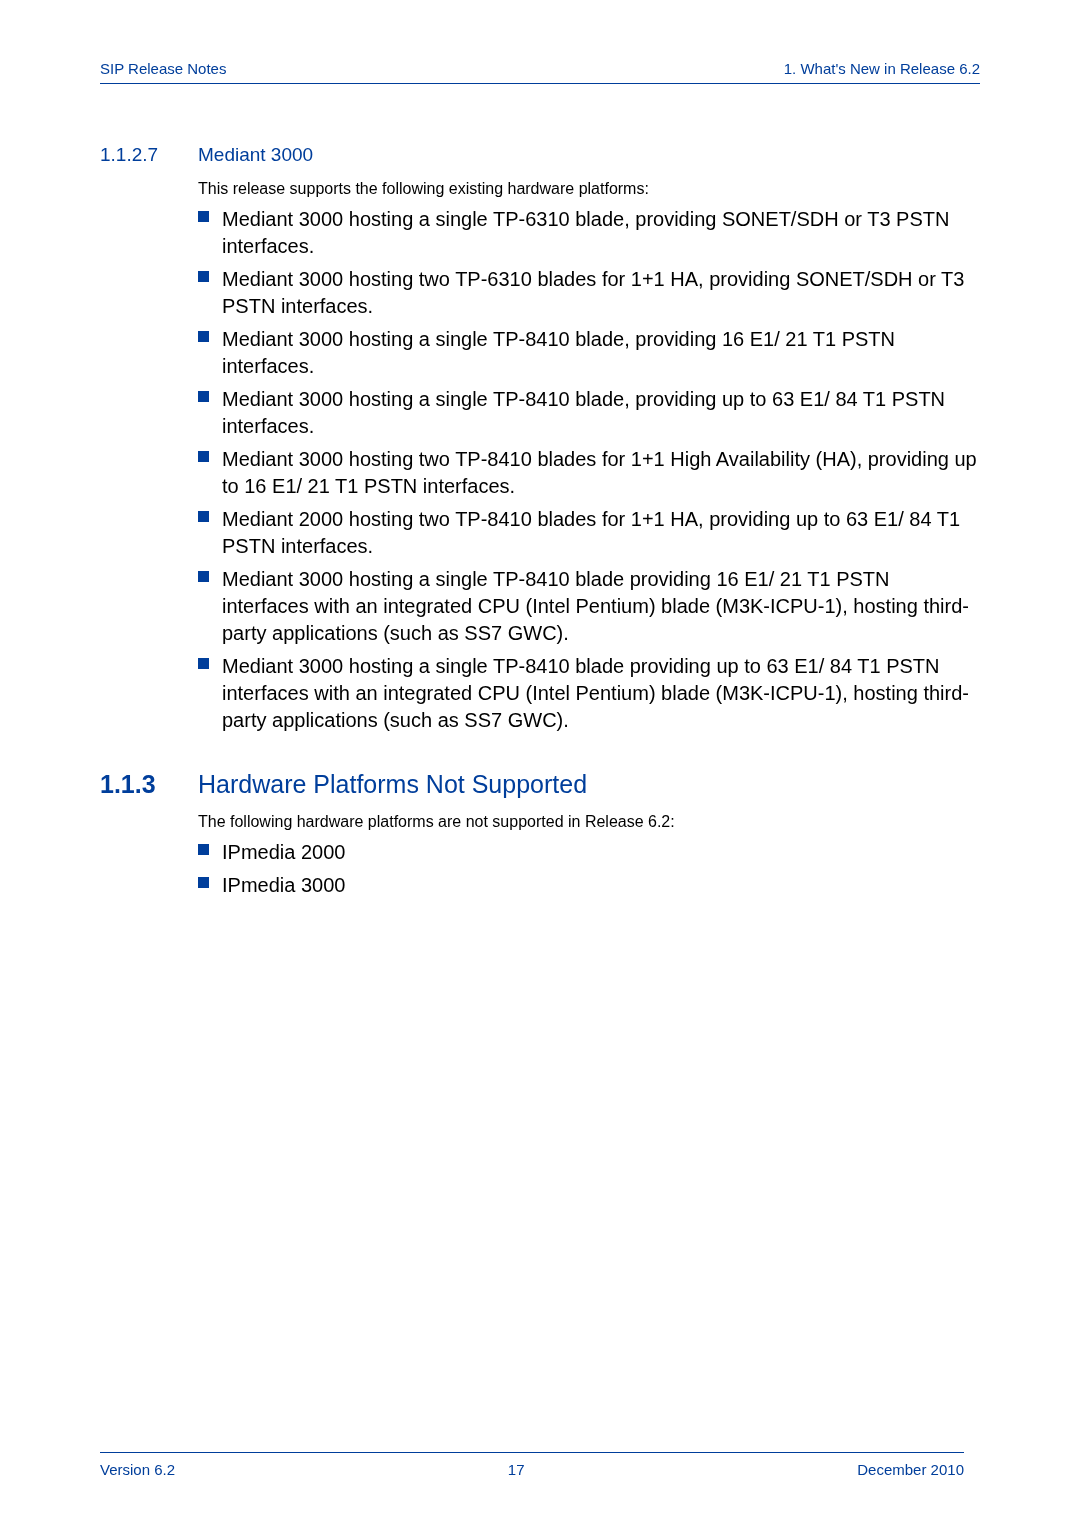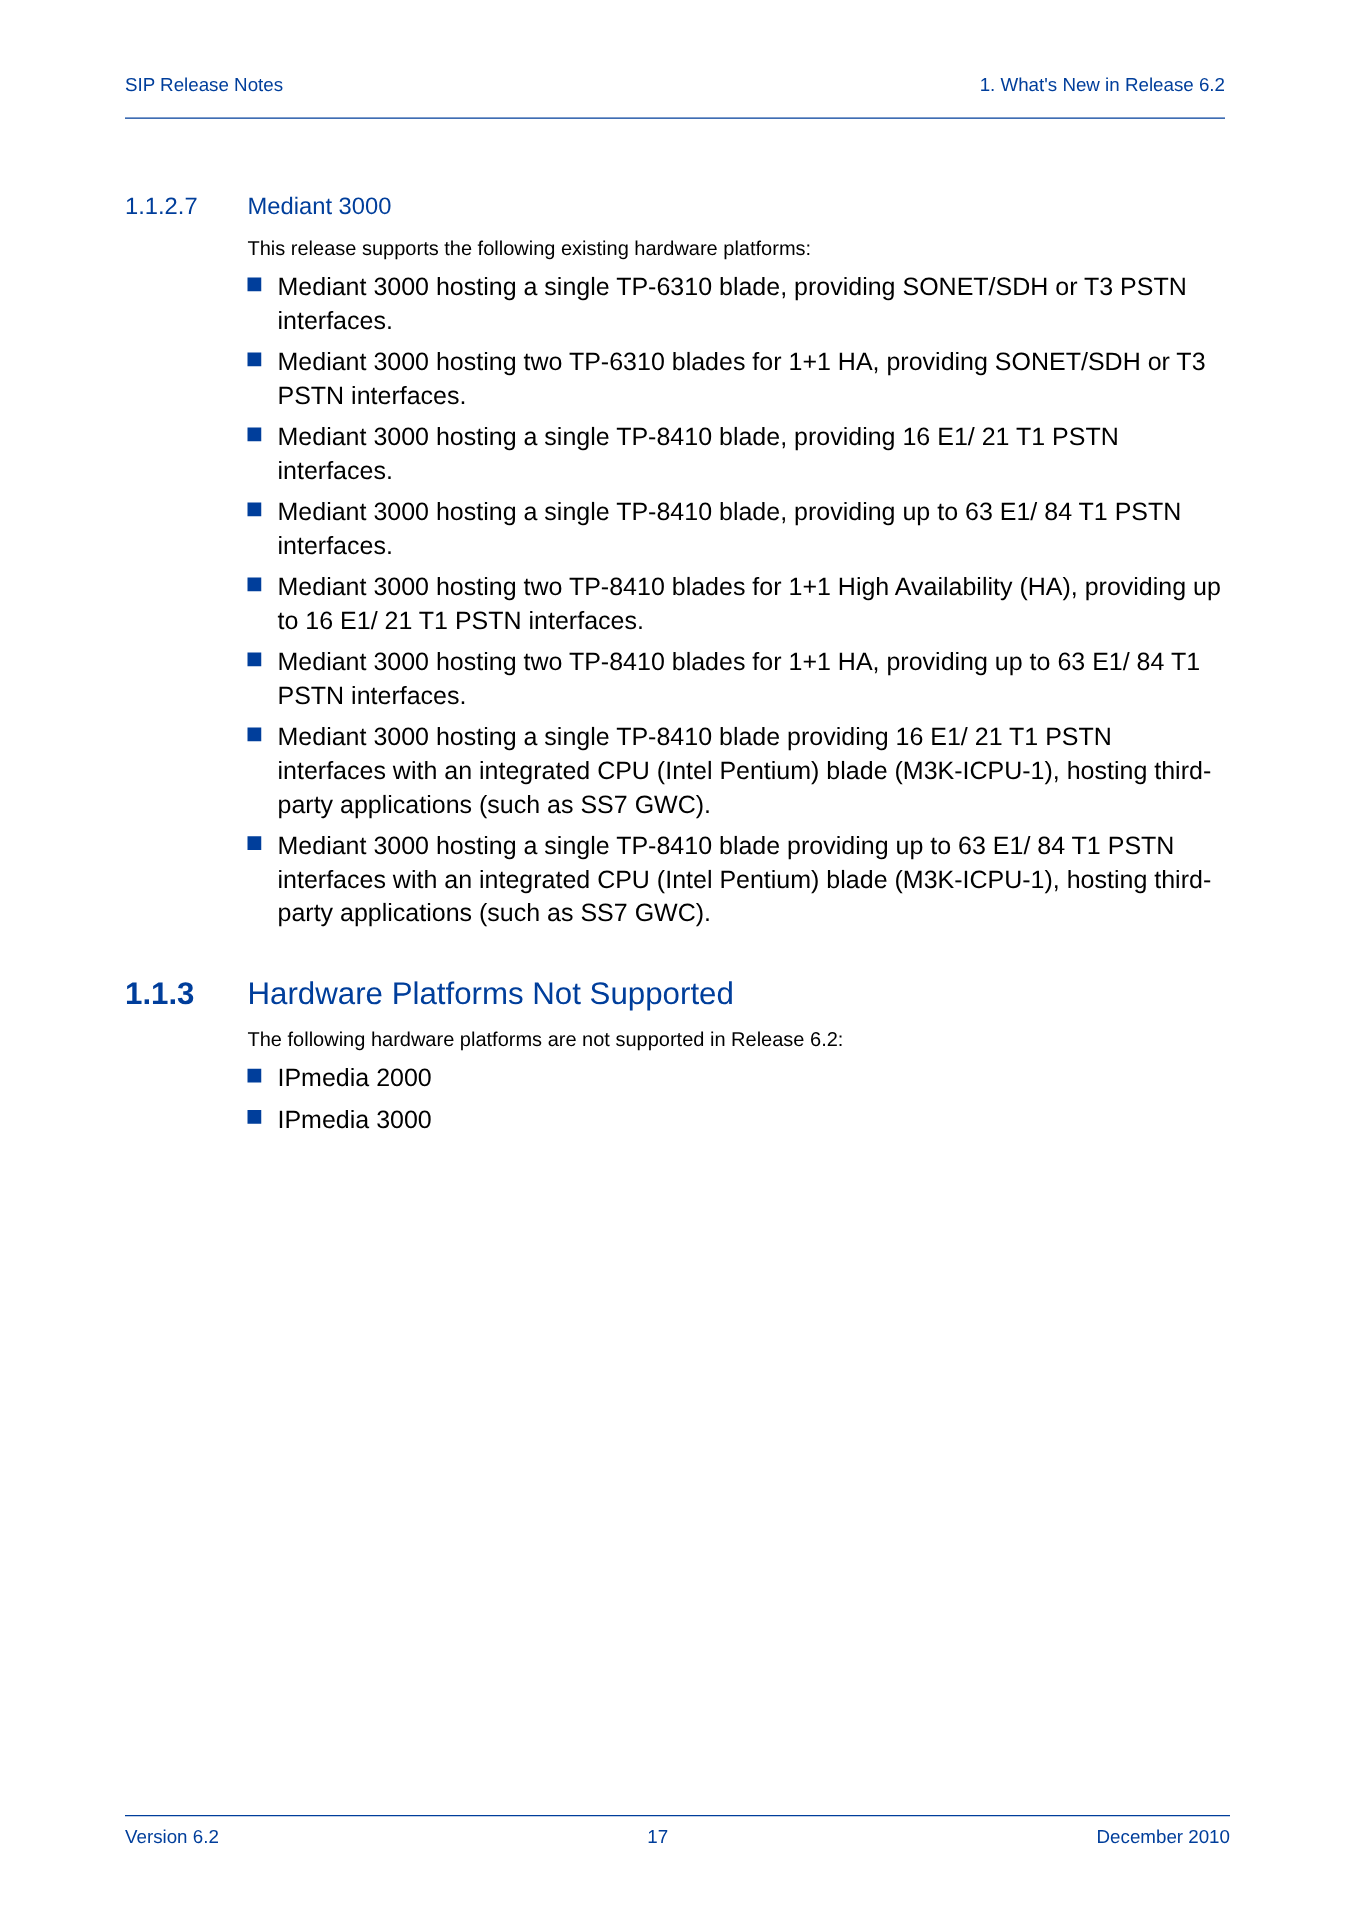--- a/index.html
+++ b/index.html
@@ -13,21 +13,21 @@
     position: relative;
   }
   .page {
     padding: 60px 100px 40px 100px;
   }
   .header-row {
     display: flex;
     justify-content: space-between;
     font-size: 15px;
     color: #003E9B;
-    padding-bottom: 17px;
+    padding-bottom: 6px;
     border-bottom: 1.5px solid #003E9B;
   }
   .content {
     padding-top: 60px;
   }
   .sec-row {
     display: flex;
     align-items: baseline;
     gap: 22px;
     margin-top: 0;
@@ -87,21 +87,21 @@
     position: absolute;
     left: 0;
     top: 5px;
     width: 11px;
     height: 11px;
     background: #003E9B;
   }
   .footer {
     position: absolute;
     left: 100px;
-    right: 96px;
+    right: 116px;
     bottom: 50px;
   }
   .footer-line {
     border-top: 1.5px solid #003E9B;
     margin-bottom: 8px;
   }
   .footer-row {
     display: flex;
     justify-content: space-between;
     font-size: 15px;
@@ -126,21 +126,21 @@
     </div>
 
     <div class="body-indent">
       <p class="intro">This release supports the following existing hardware platforms:</p>
       <ul class="bullets">
         <li>Mediant 3000 hosting a single TP-6310 blade, providing SONET/SDH or T3 PSTN interfaces.</li>
         <li>Mediant 3000 hosting two TP-6310 blades for 1+1 HA, providing SONET/SDH or T3 PSTN interfaces.</li>
         <li>Mediant 3000 hosting a single TP-8410 blade, providing 16 E1/ 21 T1 PSTN interfaces.</li>
         <li>Mediant 3000 hosting a single TP-8410 blade, providing up to 63 E1/ 84 T1 PSTN interfaces.</li>
         <li>Mediant 3000 hosting two TP-8410 blades for 1+1 High Availability (HA), providing up to 16 E1/ 21 T1 PSTN interfaces.</li>
-        <li>Mediant 3000 hosting two TP-8410 blades for 1+1 HA, providing up to  63 E1/ 84 T1 PSTN interfaces.</li>
+        <li>Mediant 2000 hosting two TP-8410 blades for 1+1 HA, providing up to  63 E1/ 84 T1 PSTN interfaces.</li>
         <li>Mediant 3000 hosting a single TP-8410 blade providing 16 E1/ 21 T1 PSTN interfaces with an integrated CPU (Intel Pentium) blade (M3K-ICPU-1), hosting third-party applications (such as SS7 GWC).</li>
         <li>Mediant 3000 hosting a single TP-8410 blade providing up to 63 E1/ 84 T1 PSTN interfaces with an integrated CPU (Intel Pentium) blade (M3K-ICPU-1), hosting third-party applications (such as SS7 GWC).</li>
       </ul>
     </div>
 
     <div class="h2-row">
       <span class="h2-num">1.1.3</span>
       <span class="h2-title">Hardware Platforms Not Supported</span>
     </div>
 

